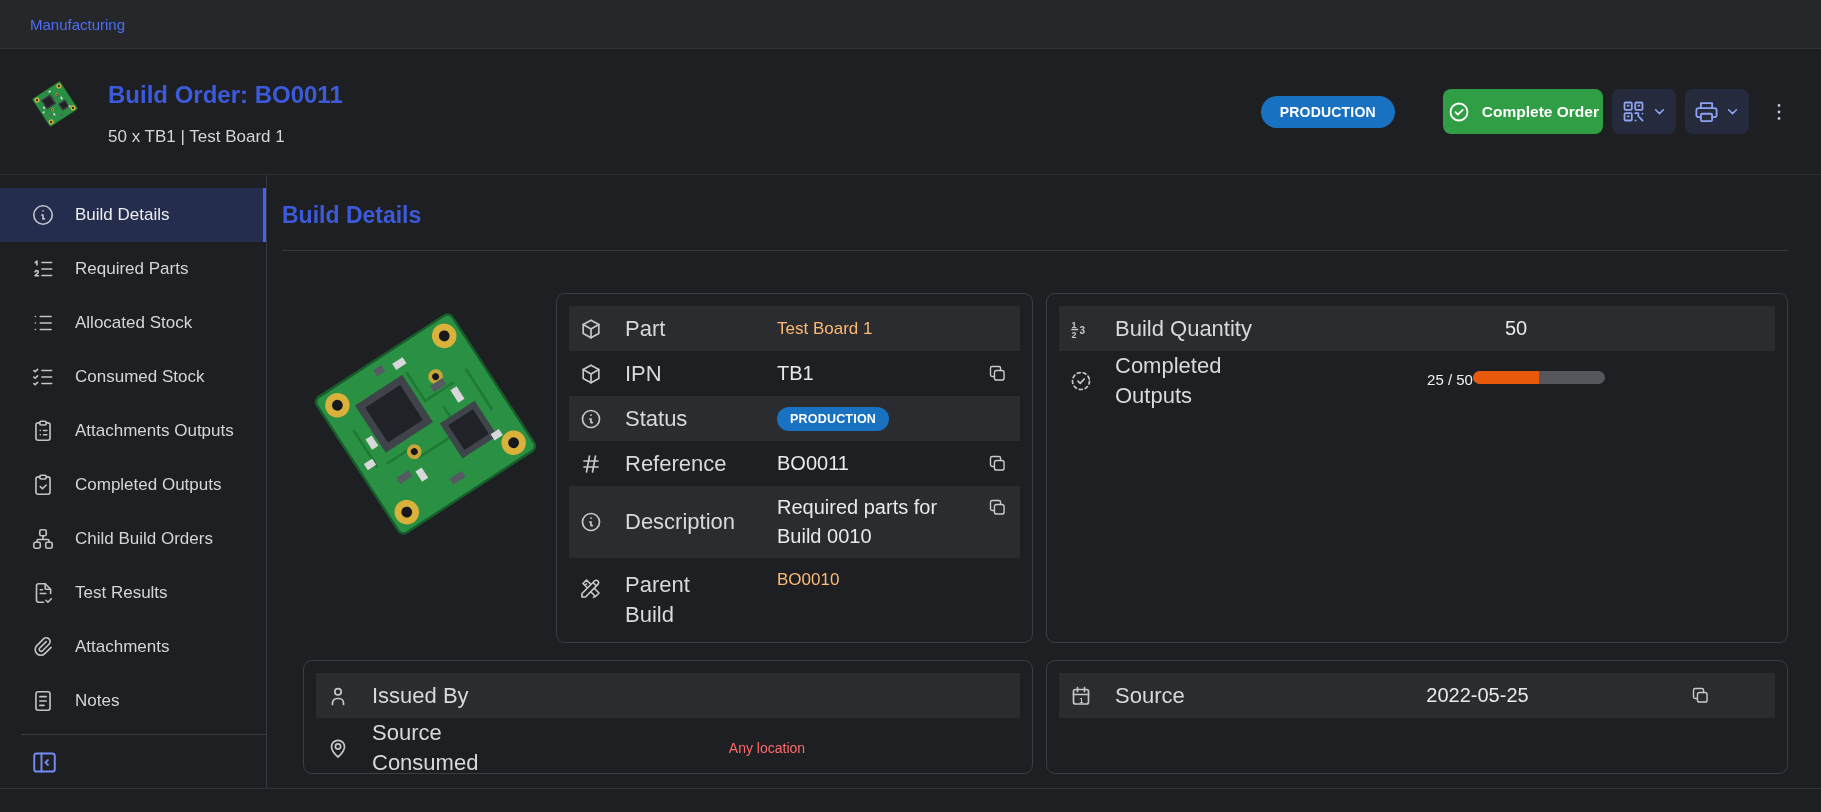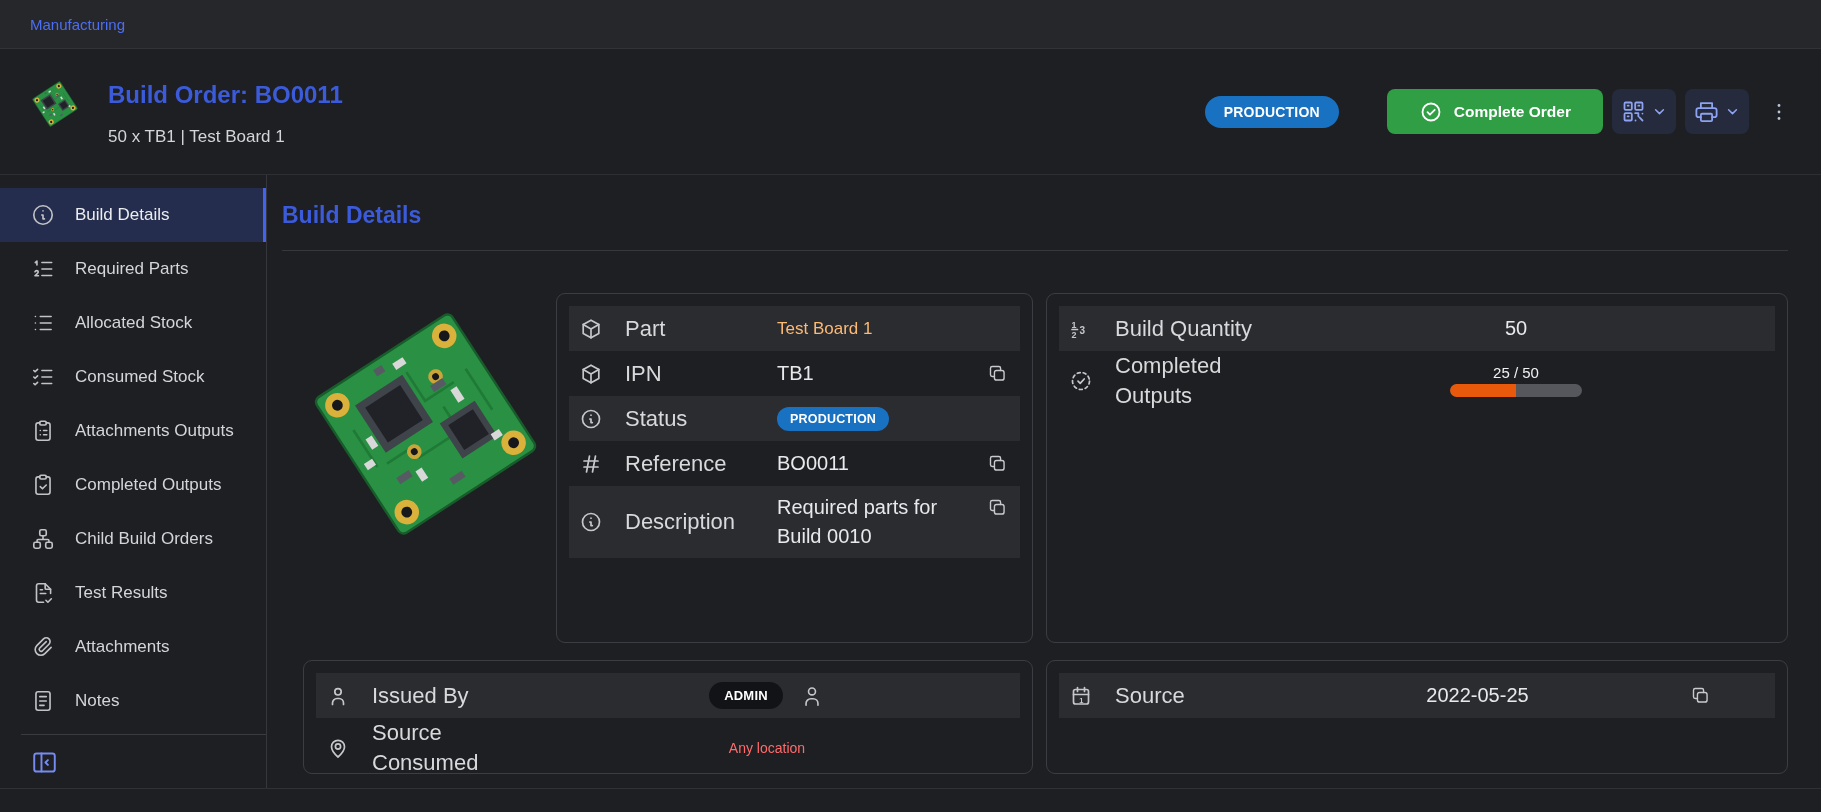--- a/index.html
+++ b/index.html
@@ -19,21 +19,21 @@
   .header{height:126px;display:flex;align-items:center;justify-content:space-between;padding:0 26px 0 30px;border-bottom:1px solid #2e2f33;box-sizing:border-box;}
   .header-left{display:flex;align-items:flex-start;gap:28px;padding-top:2px;}
   .thumb{width:50px;height:50px;display:flex;align-items:center;justify-content:center;cursor:pointer;}
   .title{color:#3b5bdb;font-size:24px;font-weight:700;margin:2px 0 18px 0;}
   .subtitle{color:#d4d5d8;font-size:17px;}
   .header-right{display:flex;align-items:center;}
   .pill{display:inline-block;border-radius:16px;font-weight:700;color:#fff;letter-spacing:.2px;}
   .pill-blue{background:#1971c2;font-size:12.5px;padding:5px 13px;}
   .pill-prod{background:#1971c2;font-size:14px;padding:8px 19px;margin-right:48px;}
   .pill-dark{background:#121316;font-size:13px;padding:6px 15px;border-radius:15px;}
-  .btn-complete{display:flex;align-items:center;gap:11px;background:#2f9e44;color:#fff;font-weight:700;font-size:15.5px;font-family:inherit;border:none;border-radius:8px;height:45px;padding:0 32px;cursor:pointer;}
+  .btn-complete{display:flex;align-items:center;gap:11px;background:#2f9e44;color:#fff;font-weight:700;font-size:15.5px;font-family:inherit;border:none;border-radius:8px;height:45px;padding:0 4px;cursor:pointer;}
   .btn-complete svg{width:24px;height:24px;stroke-width:1.8;}
   .btn-tool{display:flex;align-items:center;gap:4px;background:#252b3d;border:none;border-radius:8px;height:45px;padding:0 8px;color:#8da2f0;margin-left:9px;cursor:pointer;}
   .btn-tool .main-i svg{width:27px;height:27px;stroke-width:1.6;}
   .btn-tool .chev svg{width:17px;height:17px;stroke-width:2.2;}
   .btn-dots{background:none;border:none;color:#b9c3de;margin-left:14px;padding:4px;cursor:pointer;}
   .btn-dots svg{width:24px;height:24px;}
   [data-icon]{display:flex;align-items:center;}
 
   
   .layout{display:flex;height:614px;border-bottom:1px solid #303135;box-sizing:border-box;}
@@ -69,21 +69,21 @@
   .value{font-size:20px;color:#e8e9eb;}
   .value.desc{max-width:218px;overflow-wrap:anywhere;line-height:1.45;padding:7px 0;}
   .link{color:#fdba74;font-size:17px;cursor:pointer;}
   .danger{color:#ff6b6b;font-size:14px;}
   .spacer{flex:1;}
   .center-area{flex:1;display:flex;justify-content:center;align-items:center;gap:16px;}
   .after-icn{width:26px;height:26px;color:#c6c7ca;stroke-width:1.5;}
   .copy-btn{background:none;border:none;color:#c9cacd;padding:2px;cursor:pointer;}
   .copy-btn .icn{width:21px;height:21px;stroke-width:1.6;}
   .copy-btn.top{align-self:flex-start;margin-top:9px;}
-  .progress-wrap{display:flex;flex-direction:column;align-items:center;}
+  .progress-wrap{display:flex;flex-direction:row;}
   .progress-text{font-size:15px;color:#f0f1f3;margin-bottom:3px;}
   .progress-track{width:132px;height:13px;border-radius:7px;background:#55575c;overflow:hidden;}
   .progress-fill{height:100%;background:#e8590c;border-radius:7px 0 0 7px;}
 
   .pcb-sm{width:50px;height:50px;}
   .pcb-lg{width:248px;height:258px;}
 </style>
 </head>
 <body>
 
@@ -353,20 +353,31 @@
               <div class="label"><span>Description</span></div>
               <span class="value desc">Required parts for Build 0010</span>
               <div class="spacer"></div>
               <button class="copy-btn top">
                 <svg class="icn" viewBox="0 0 24 24">
                   <rect x="8.5" y="8.5" width="11" height="11" rx="2.5"></rect>
                   <path d="M15.5 8.5V6a2 2 0 0 0-2-2H6a2 2 0 0 0-2 2v7.5a2 2 0 0 0 2 2h2.5"></path>
                 </svg>
               </button>
             </div>
+            <div class="row topalign">
+              <div class="icn-cell">
+                <svg class="icn" viewBox="0 0 24 24">
+                  <path d="M3 21v-3.5L15.5 5a2.4 2.4 0 0 1 3.4 3.4L6.5 21H3zM14 6.5l3.5 3.5"></path>
+                  <path d="M11.5 8L7.5 4 4 7.5l4 4M7.5 8L6 9.5M15.5 12.5l4.5 4.5-3.5 3.5-4.5-4.5M16 20l-1.5 1.5"></path>
+                </svg>
+              </div>
+              <div class="label"><span class="wrap">Parent Build</span></div>
+              <span class="value link">BO0010</span>
+              <div class="spacer"></div>
+            </div>
           </div>
       </div>
       <div class="card cell-tr" id="card-quantity">
           <div class="row shade">
             <div class="icn-cell">
               <svg class="icn" viewBox="0 0 24 24">
                 <text x="2.5" y="10.5" font-size="9" stroke="none" fill="currentColor" font-weight="700" font-family="inherit">1</text>
                 <text x="2.5" y="21" font-size="9" stroke="none" fill="currentColor" font-weight="700" font-family="inherit">2</text>
                 <path d="M3 12.5h5.5"></path>
                 <text x="10.5" y="16.5" font-size="10" stroke="none" fill="currentColor" font-weight="700" font-family="inherit">3</text>
@@ -397,27 +408,20 @@
         </div>
       <div class="card cell-bl" id="card-issued">
           <div class="row shade">
             <div class="icn-cell">
               <svg class="icn" viewBox="0 0 24 24">
                 <circle cx="12" cy="7.8" r="3.2"></circle>
                 <path d="M6.5 20.5v-1.5a4.5 4.5 0 0 1 4.5-4.5h2a4.5 4.5 0 0 1 4.5 4.5v1.5"></path>
               </svg>
             </div>
             <div class="label"><span>Issued By</span></div>
-            <div class="center-area">
-              <span class="pill pill-dark">ADMIN</span>
-              <svg class="icn after-icn" viewBox="0 0 24 24">
-                <circle cx="12" cy="7.8" r="3.2"></circle>
-                <path d="M6.5 20.5v-1.5a4.5 4.5 0 0 1 4.5-4.5h2a4.5 4.5 0 0 1 4.5 4.5v1.5"></path>
-              </svg>
-            </div>
           </div>
           <div class="row">
             <div class="icn-cell">
               <svg class="icn" viewBox="0 0 24 24">
                 <circle cx="12" cy="10.5" r="2.6"></circle>
                 <path d="M12 21c-4.2-3.6-6.5-7-6.5-10.2a6.5 6.5 0 0 1 13 0C18.5 14 16.2 17.4 12 21z"></path>
               </svg>
             </div>
             <div class="label"><span>Source Consumed</span></div>
             <div class="center-area">

